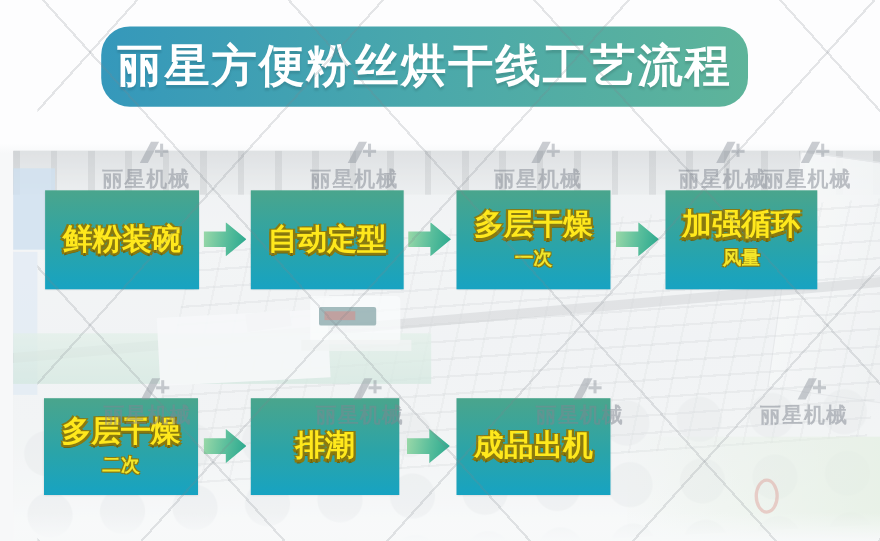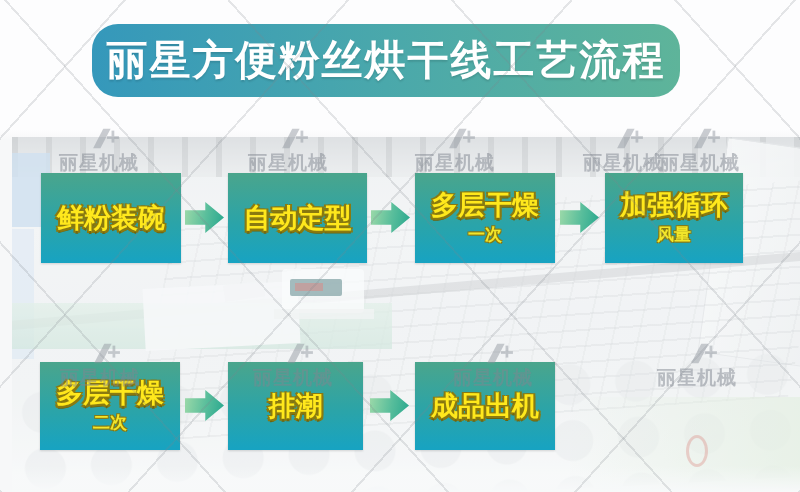--- a/index.html
+++ b/index.html
@@ -56,21 +56,21 @@
     text-shadow:-2px -1px 0 #8a7a10,2px -1px 0 #8a7a10,-2px 2px 0 #8a7a10,2px 2px 0 #8a7a10,0 3px 0 #6e6410;}
   .fbox .sub{color:#f2e62a;font-size:17px;font-weight:bold;margin-top:4px;white-space:nowrap;
     text-shadow:-1px -1px 0 #8a7a10,1px -1px 0 #8a7a10,-1px 1px 0 #8a7a10,1px 1px 0 #8a7a10;}
 
   
   .arrow{position:absolute;width:39px;height:31px;z-index:2;
     background:linear-gradient(100deg,#9edaa9 0,#57bd9b 55%,#27a78e 100%);
     clip-path:polygon(0 27%,52% 27%,52% 0,100% 50%,52% 100%,52% 73%,0 73%);}
 
   
-  .wm-layer{position:absolute;inset:0;z-index:5;pointer-events:none;}
+  .wm-layer{position:absolute;inset:0;z-index:5;pointer-events:none;margin-left:34px;}
   .wm-lines{position:absolute;inset:0;
     background-image:repeating-linear-gradient(48deg,rgba(125,131,138,.20) 0 2px,transparent 2px 166px),
                      repeating-linear-gradient(-48deg,rgba(125,131,138,.20) 0 2px,transparent 2px 166px);}
   .wm{position:absolute;width:96px;display:flex;flex-direction:column;align-items:center;}
   .wm svg{width:30px;height:24px;margin-left:14px;opacity:.45;}
   .wm svg path{fill:#8d939c;}
   .wm .wm-text{font-size:19px;font-weight:bold;color:rgba(128,134,144,.5);letter-spacing:1px;white-space:nowrap;}
 </style>
 </head>
 <body>

